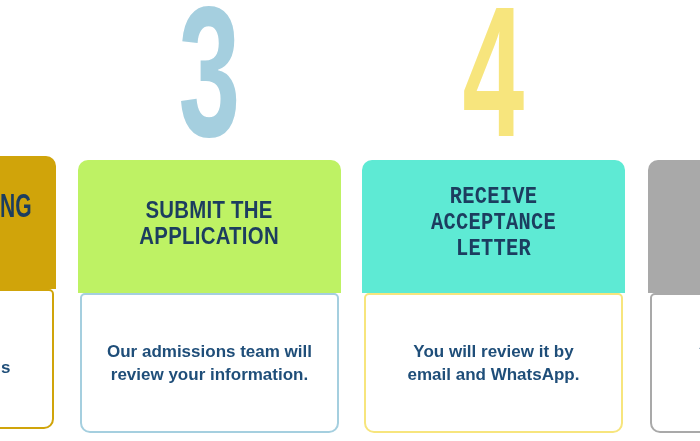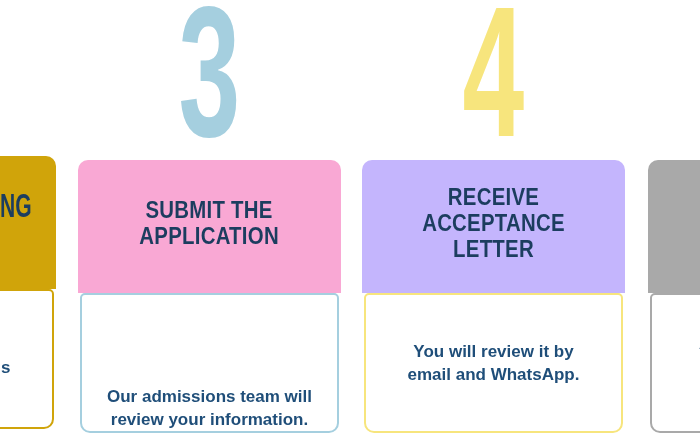--- a/index.html
+++ b/index.html
@@ -98,35 +98,35 @@
     </div>
     <div class="card-body" style="border-color: rgb(208, 164, 10);">
       <span class="body-fragment" style="left: 204px; top: 65px; color: rgb(31, 78, 121);">s</span>
     </div>
   </div>
 
   <div class="step" style="left:78px; top:160px;">
     <div class="step-number" style="color: rgb(165, 207, 223);">
       <span class="digit">3</span>
     </div>
-    <div class="card-header" style="background-color: #f9a8d4;">
+    <div class="card-header" style="background-color: #bef264;">
       <h3 class="heading" style="color: rgb(28, 61, 95);">SUBMIT THE
 APPLICATION</h3>
     </div>
-    <div class="card-body" style="border-color: rgb(165, 207, 223); align-items: flex-end;">
+    <div class="card-body" style="border-color: rgb(165, 207, 223);">
       <p class="body-text" style="color: rgb(31, 78, 121);">Our admissions team will
 review your information.</p>
     </div>
   </div>
 
   <div class="step" style="left:362px; top:160px;">
     <div class="step-number" style="color: rgb(247, 229, 125);">
       <span class="digit">4</span>
     </div>
-    <div class="card-header" style="background-color: #c4b5fd;">
+    <div class="card-header" style="background-color: #5eead4; font-family: Liberation Mono, monospace;">
       <h3 class="heading" style="color: rgb(28, 61, 95);">RECEIVE ACCEPTANCE
 LETTER</h3>
     </div>
     <div class="card-body" style="border-color: rgb(247, 229, 125);">
       <p class="body-text" style="color: rgb(31, 78, 121);">You will review it by
 email and WhatsApp.</p>
     </div>
   </div>
 
   <div class="step" style="left:648px; top:160px;">

